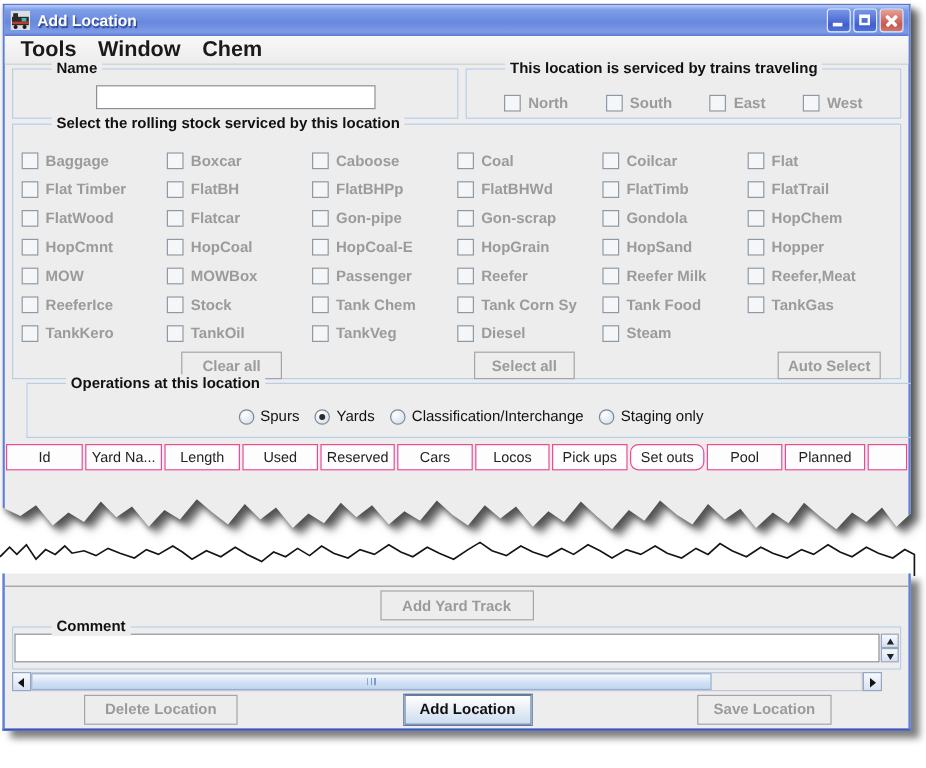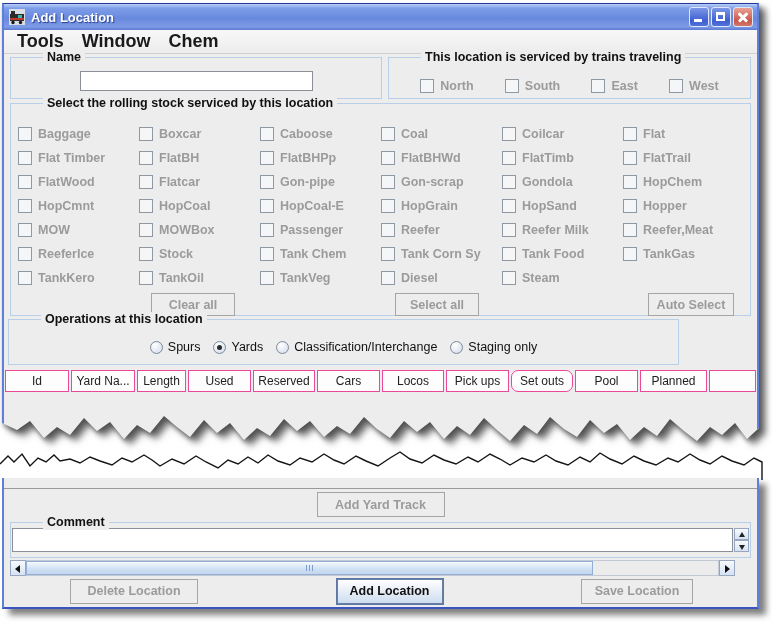--- a/index.html
+++ b/index.html
@@ -48,21 +48,21 @@
            display:flex;align-items:center;padding-left:4px;}
   .menuitem{font-weight:bold;font-size:18px;color:#1a1a1a;padding:0 9px;line-height:23px;cursor:pointer;}
 
   
   .group{position:absolute;border:1px solid #b9cfe8;box-sizing:border-box;}
   .gtitle{position:absolute;top:-8px;left:8px;background:#ededed;padding:0 4px;
           font-weight:bold;font-size:12.5px;color:#111;line-height:15px;white-space:nowrap;margin-left:24px;}
   .g-name{left:6px;top:53px;width:372px;height:42px;}
   .g-dir{left:384px;top:53px;width:363px;height:42px;}
   .g-roll{left:6px;top:99px;width:741px;height:213px;}
-  .g-ops{left:4px;top:315px;width:671px;height:46px;text-align:right;}
+  .g-ops{left:18px;top:315px;width:741px;height:46px;text-align:right;}
 
   .name-input{display:block;margin:13px auto 0;width:225px;height:18px;border:1px solid #8a9095;
           background:#fff;font-size:12px;padding:0 3px;box-sizing:content-box;}
 
   .dir-row{display:flex;justify-content:space-evenly;padding-top:19px;}
 
   .cbitem{display:flex;align-items:center;height:17px;}
   .cb{width:12px;height:12px;border:1px solid #8f99a3;background:#f4f6f7;flex:0 0 auto;}
   .cblabel{margin-left:6px;font-weight:bold;font-size:12.5px;color:#9b9b9b;white-space:nowrap;}
 
@@ -427,21 +427,21 @@
         </label>
       </div>
   </div>
 
   <div class="thead">
 
       <div class="th" style="width: 64px;">Id</div>
 
       <div class="th" style="width: 64px;">Yard Na...</div>
 
-      <div class="th" style="width: 49px; text-align: right;">Length</div>
+      <div class="th" style="width: 63px; text-align: right;">Length</div>
 
       <div class="th" style="width: 63px;">Used</div>
 
       <div class="th" style="width: 62px;">Reserved</div>
 
       <div class="th" style="width: 63px;">Cars</div>
 
       <div class="th" style="width: 62px;">Locos</div>
 
       <div class="th" style="width: 63px;">Pick ups</div>

